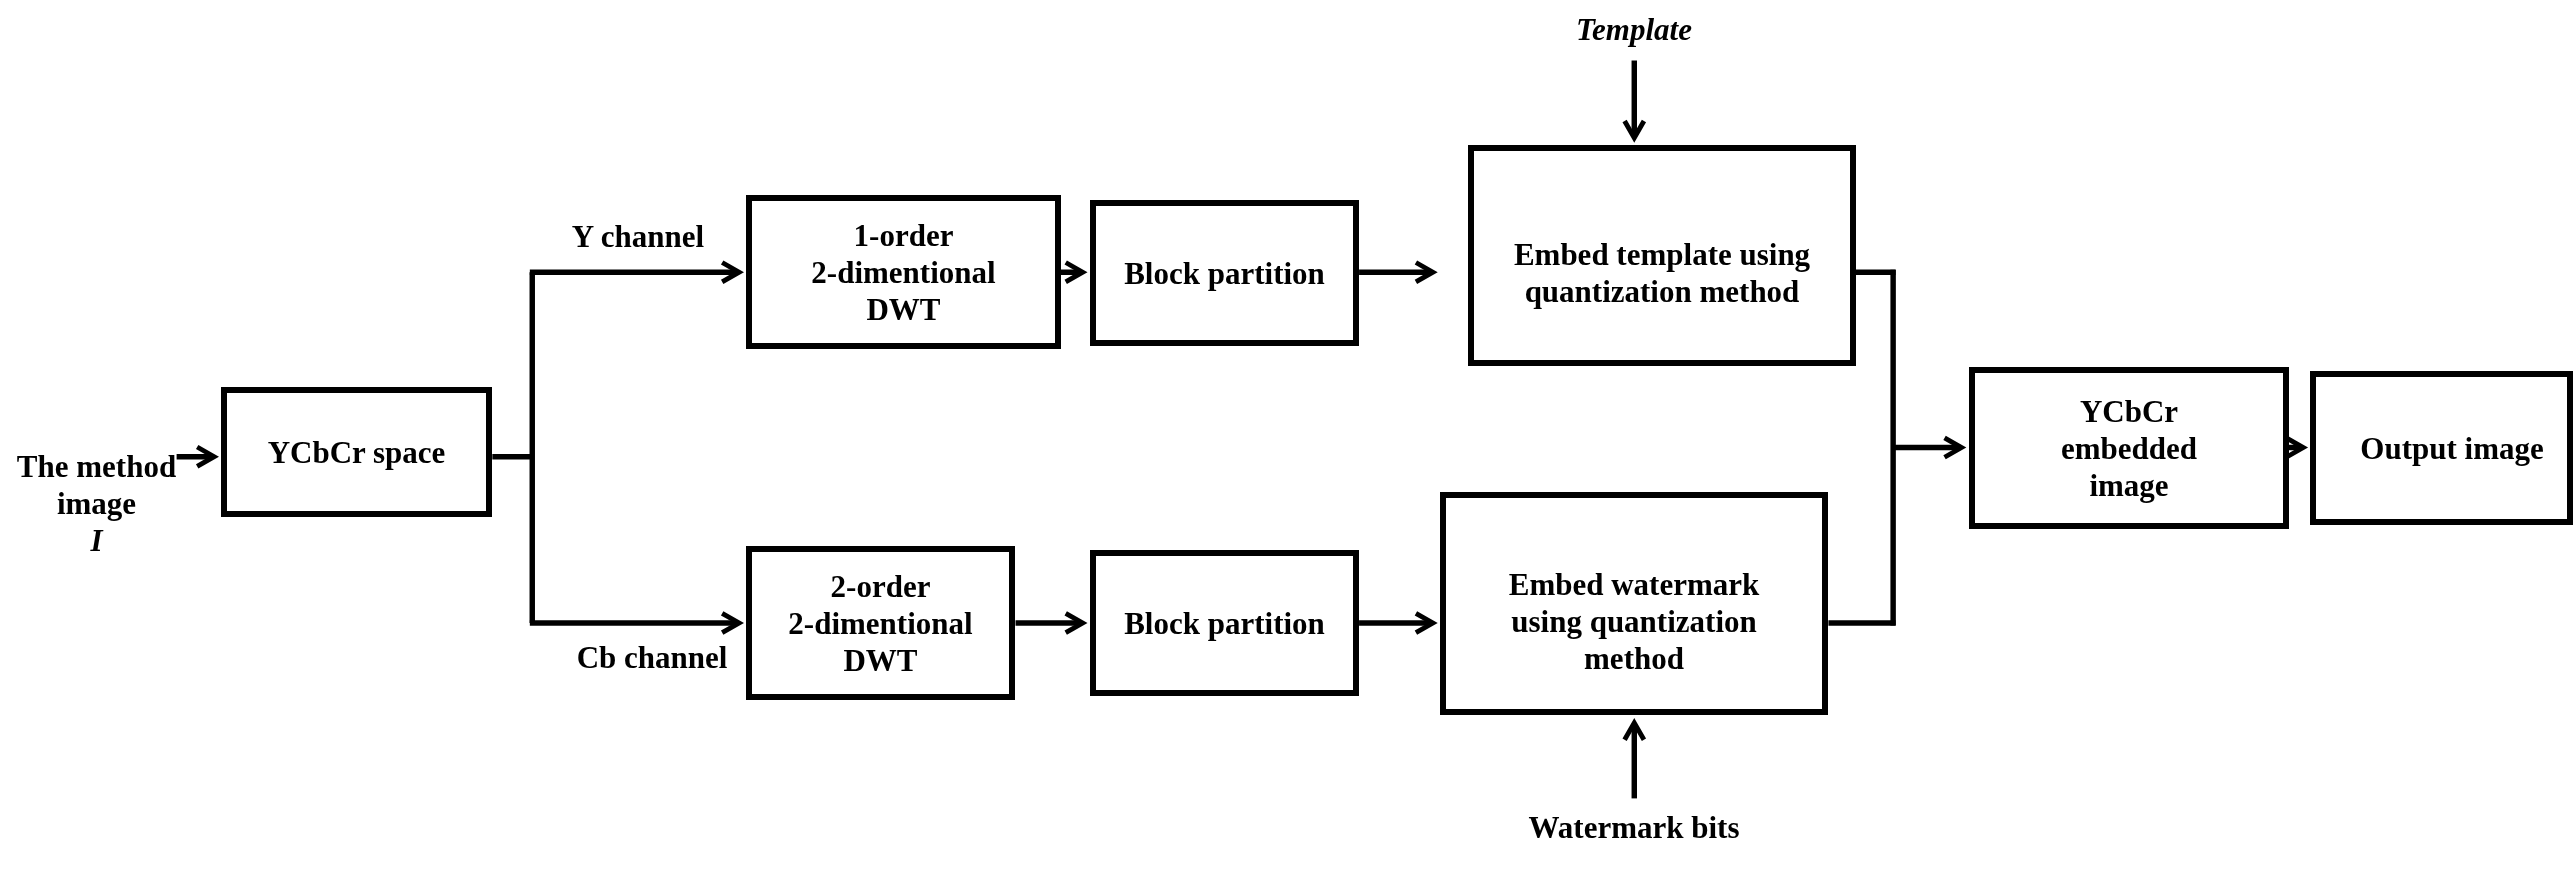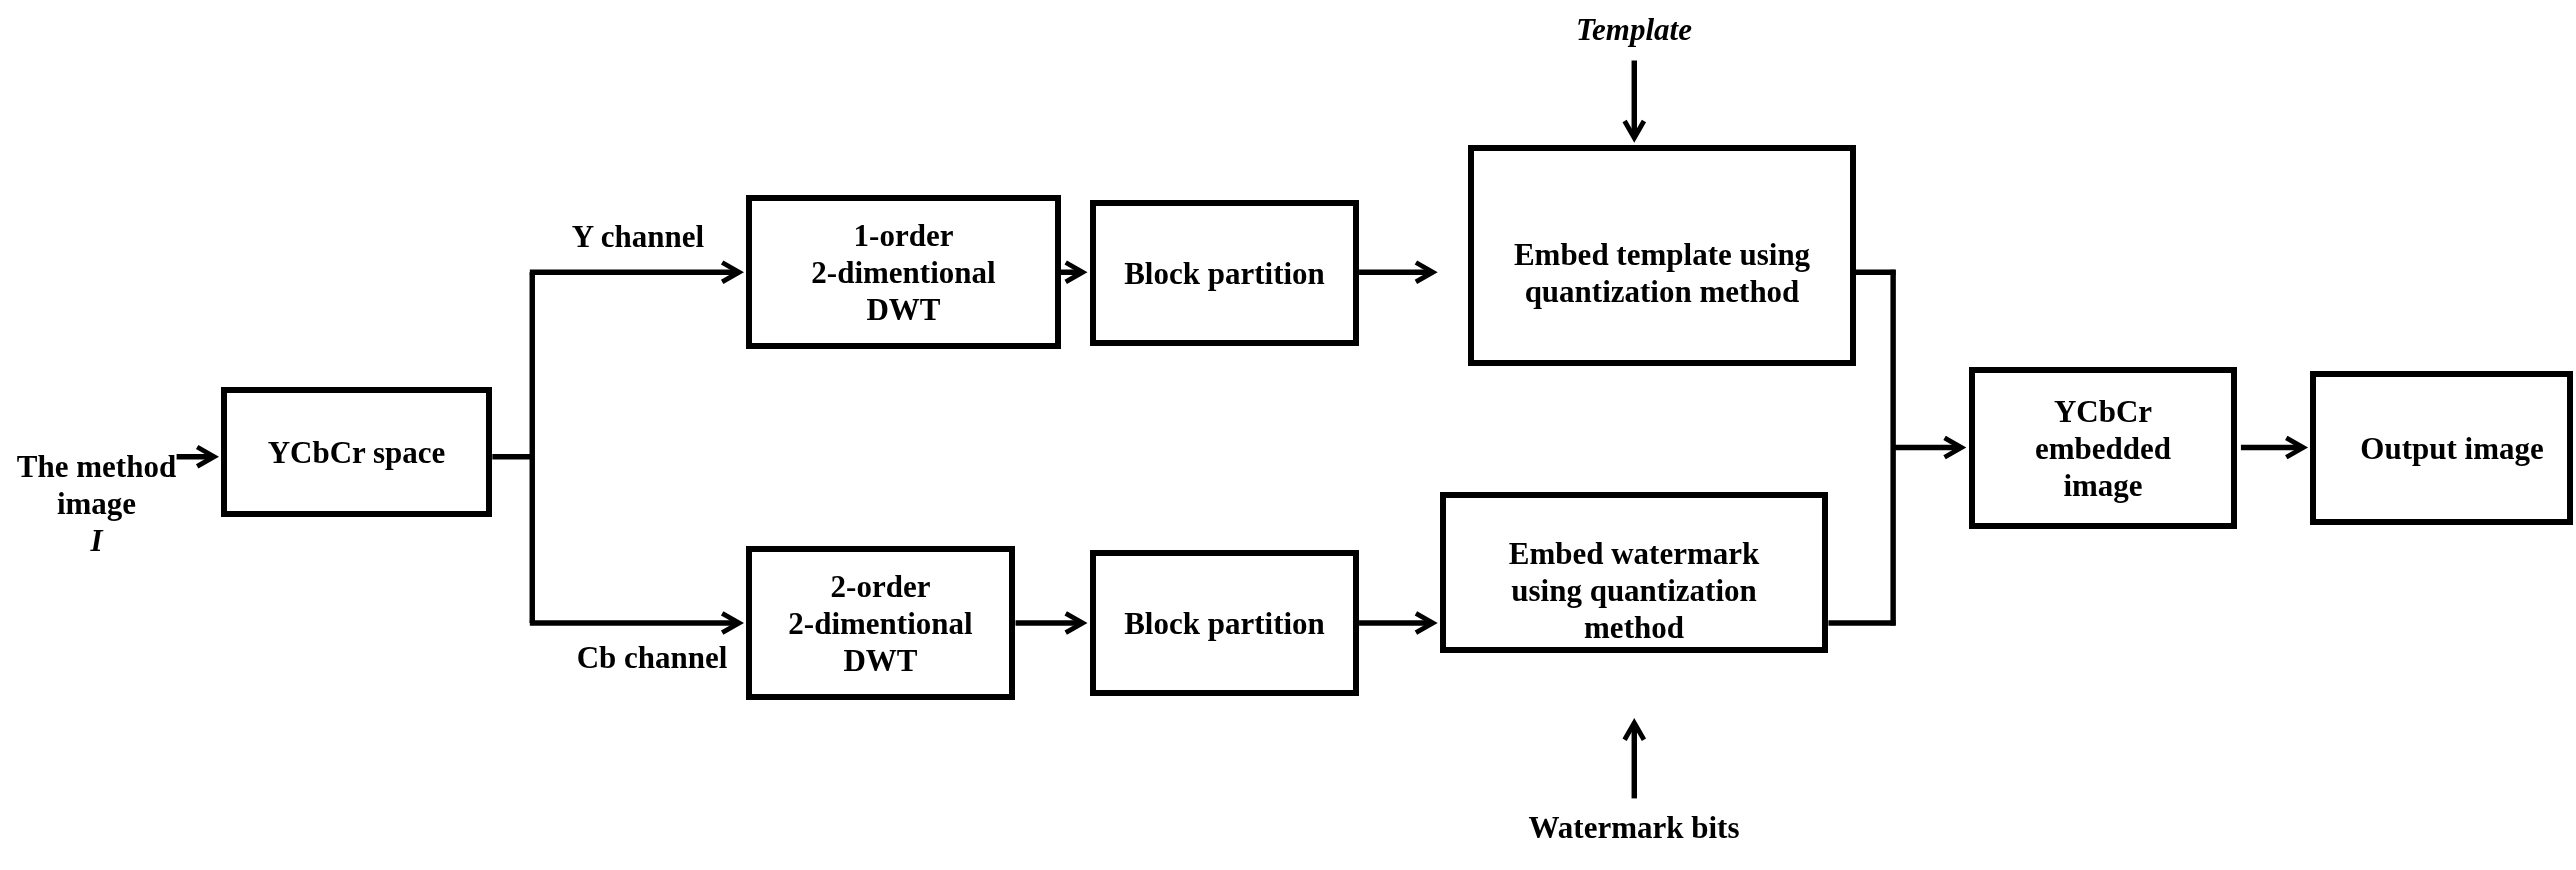--- a/index.html
+++ b/index.html
@@ -128,27 +128,27 @@
   <div class="box" style="left:746px; top:546px; width:269px; height:154px;">
     <div class="box-label">2-order
 2-dimentional
 DWT</div>
   </div>
 
   <div class="box" style="left:1090px; top:550px; width:269px; height:146px;">
     <div class="box-label">Block partition</div>
   </div>
 
-  <div class="box embed" style="left:1440px; top:492px; width:388px; height:161px;">
+  <div class="box embed" style="left:1440px; top:492px; width:388px; height:223px;">
     <div class="box-label">Embed watermark
 using quantization
 method</div>
   </div>
 
-  <div class="box" style="left:1969px; top:367px; width:268px; height:162px;">
+  <div class="box" style="left:1969px; top:367px; width:320px; height:162px;">
     <div class="box-label">YCbCr
 embedded
 image</div>
   </div>
 
   <div class="box" style="left:2310px; top:371px; width:263px; height:154px;padding-left:21px;">
     <div class="box-label">Output image</div>
   </div>
 
 </div>

